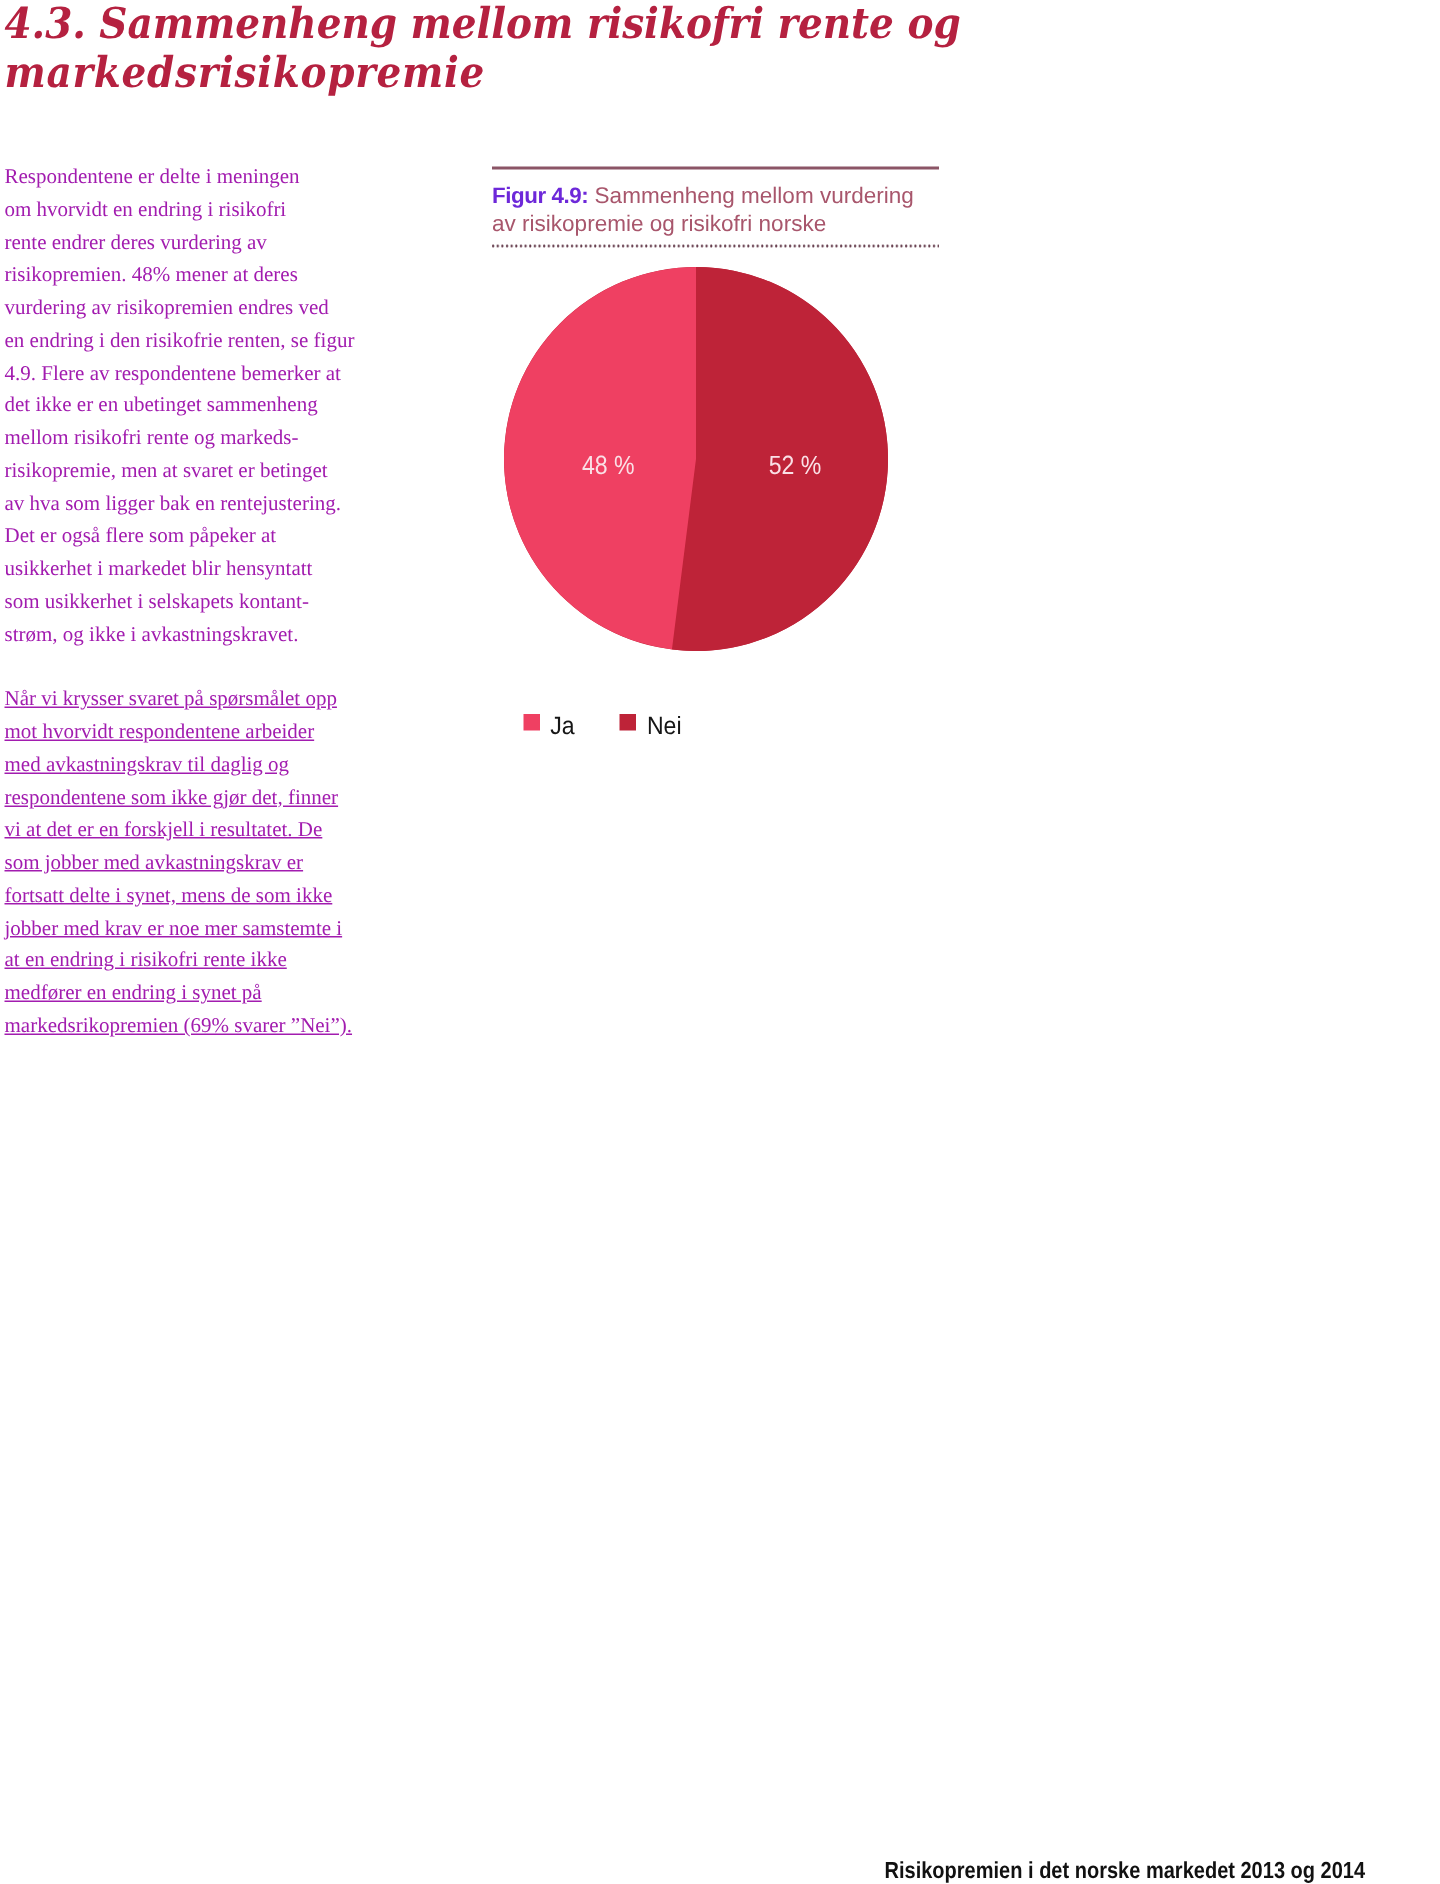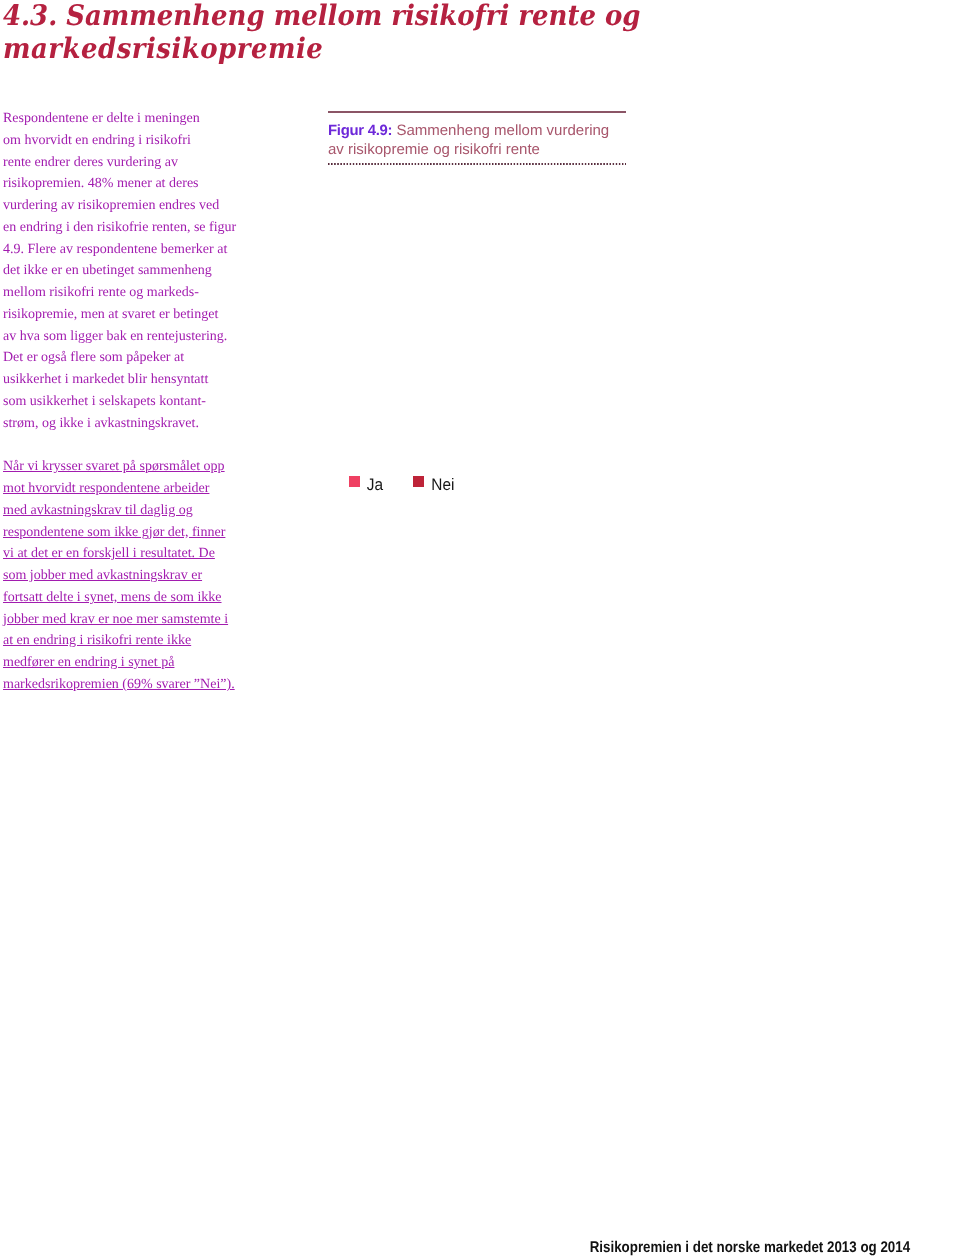--- a/index.html
+++ b/index.html
@@ -110,25 +110,34 @@
 
   <div id="body-column">
     <p>Respondentene er delte i meningen<br>om hvorvidt en endring i risikofri<br>rente endrer deres vurdering av<br>risikopremien. 48% mener at deres<br>vurdering av risikopremien endres ved<br>en endring i den risikofrie renten, se figur<br>4.9. Flere av respondentene bemerker at<br>det ikke er en ubetinget sammenheng<br>mellom risikofri rente og markeds-<br>risikopremie, men at svaret er betinget<br>av hva som ligger bak en rentejustering.<br>Det er også flere som påpeker at<br>usikkerhet i markedet blir hensyntatt<br>som usikkerhet i selskapets kontant-<br>strøm, og ikke i avkastningskravet.</p>
     <p>Når vi krysser svaret på spørsmålet opp<br>mot hvorvidt respondentene arbeider<br>med avkastningskrav til daglig og<br>respondentene som ikke gjør det, finner<br>vi at det er en forskjell i resultatet. De<br>som jobber med avkastningskrav er<br>fortsatt delte i synet, mens de som ikke<br>jobber med krav er noe mer samstemte i<br>at en endring i risikofri rente ikke<br>medfører en endring i synet på<br>markedsrikopremien (69% svarer ”Nei”).</p>
   </div>
 
   <div id="figure-block">
     <div id="figure-rule-top"></div>
     <div id="figure-caption">
       <div class="cap-line cap-line-1"><span class="lead">Figur 4.9:</span><span> Sammenheng mellom vurdering</span></div>
-      <div class="cap-line cap-line-2">av risikopremie og risikofri rente</div>
+      <div class="cap-line cap-line-2">av risikopremie og risikofri norske</div>
     </div>
     <div id="figure-rule-bottom"></div>
   </div>
 
+  <div id="pie-chart">
+    <svg width="256" height="256" viewBox="0 0 256 256">
+      <circle id="pie-base" cx="128" cy="128" r="128" fill="#BE2338"></circle>
+      <path id="pie-slice-1" d="M 128 128 L 128 0 A 128 128 0 1 1 111.96 254.99 Z" fill="#BE2338"></path>
+      <path id="pie-slice-0" d="M 128 128 L 128 0 A 128 128 0 0 0 111.96 254.99 Z" fill="#EF4062"></path>
+    </svg>
+    <span class="pie-label" id="pie-label-0">48 %</span>
+    <span class="pie-label" id="pie-label-1">52 %</span>
+  </div>
 
   <div id="chart-legend">
     <div class="legend-item" id="legend-item-0">
       <span class="legend-swatch" id="legend-swatch-0" style="background: rgb(239, 64, 98);"></span>
       <span class="legend-label">Ja</span>
     </div>
     <div class="legend-item" id="legend-item-1">
       <span class="legend-swatch" id="legend-swatch-1" style="background: rgb(190, 35, 56);"></span>
       <span class="legend-label">Nei</span>
     </div>

